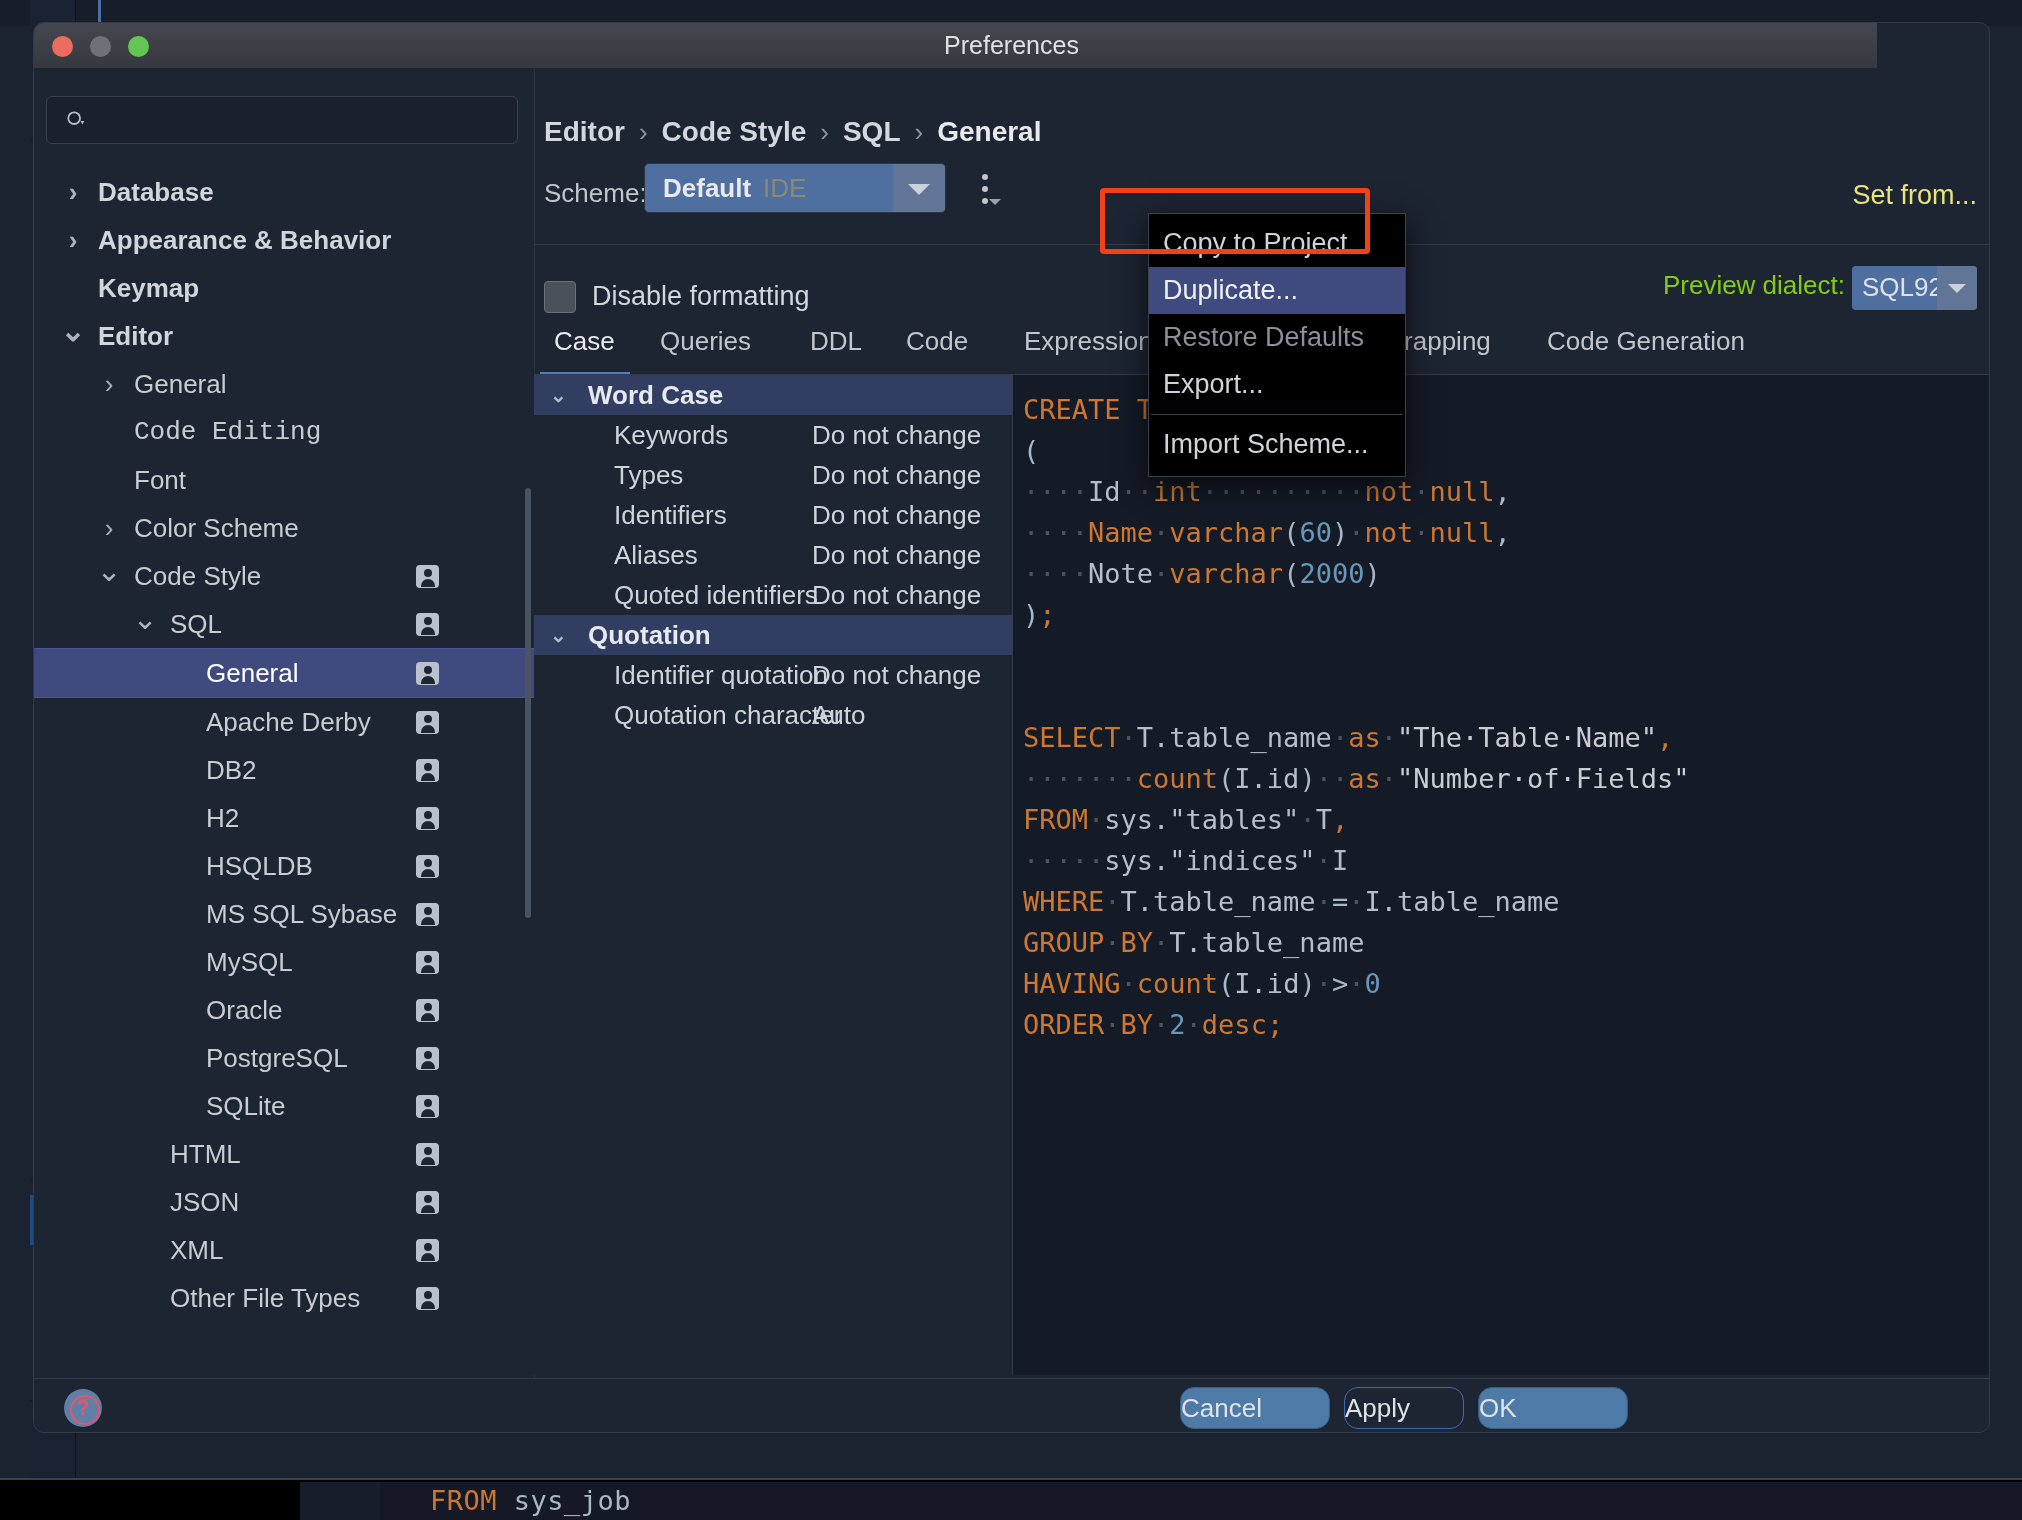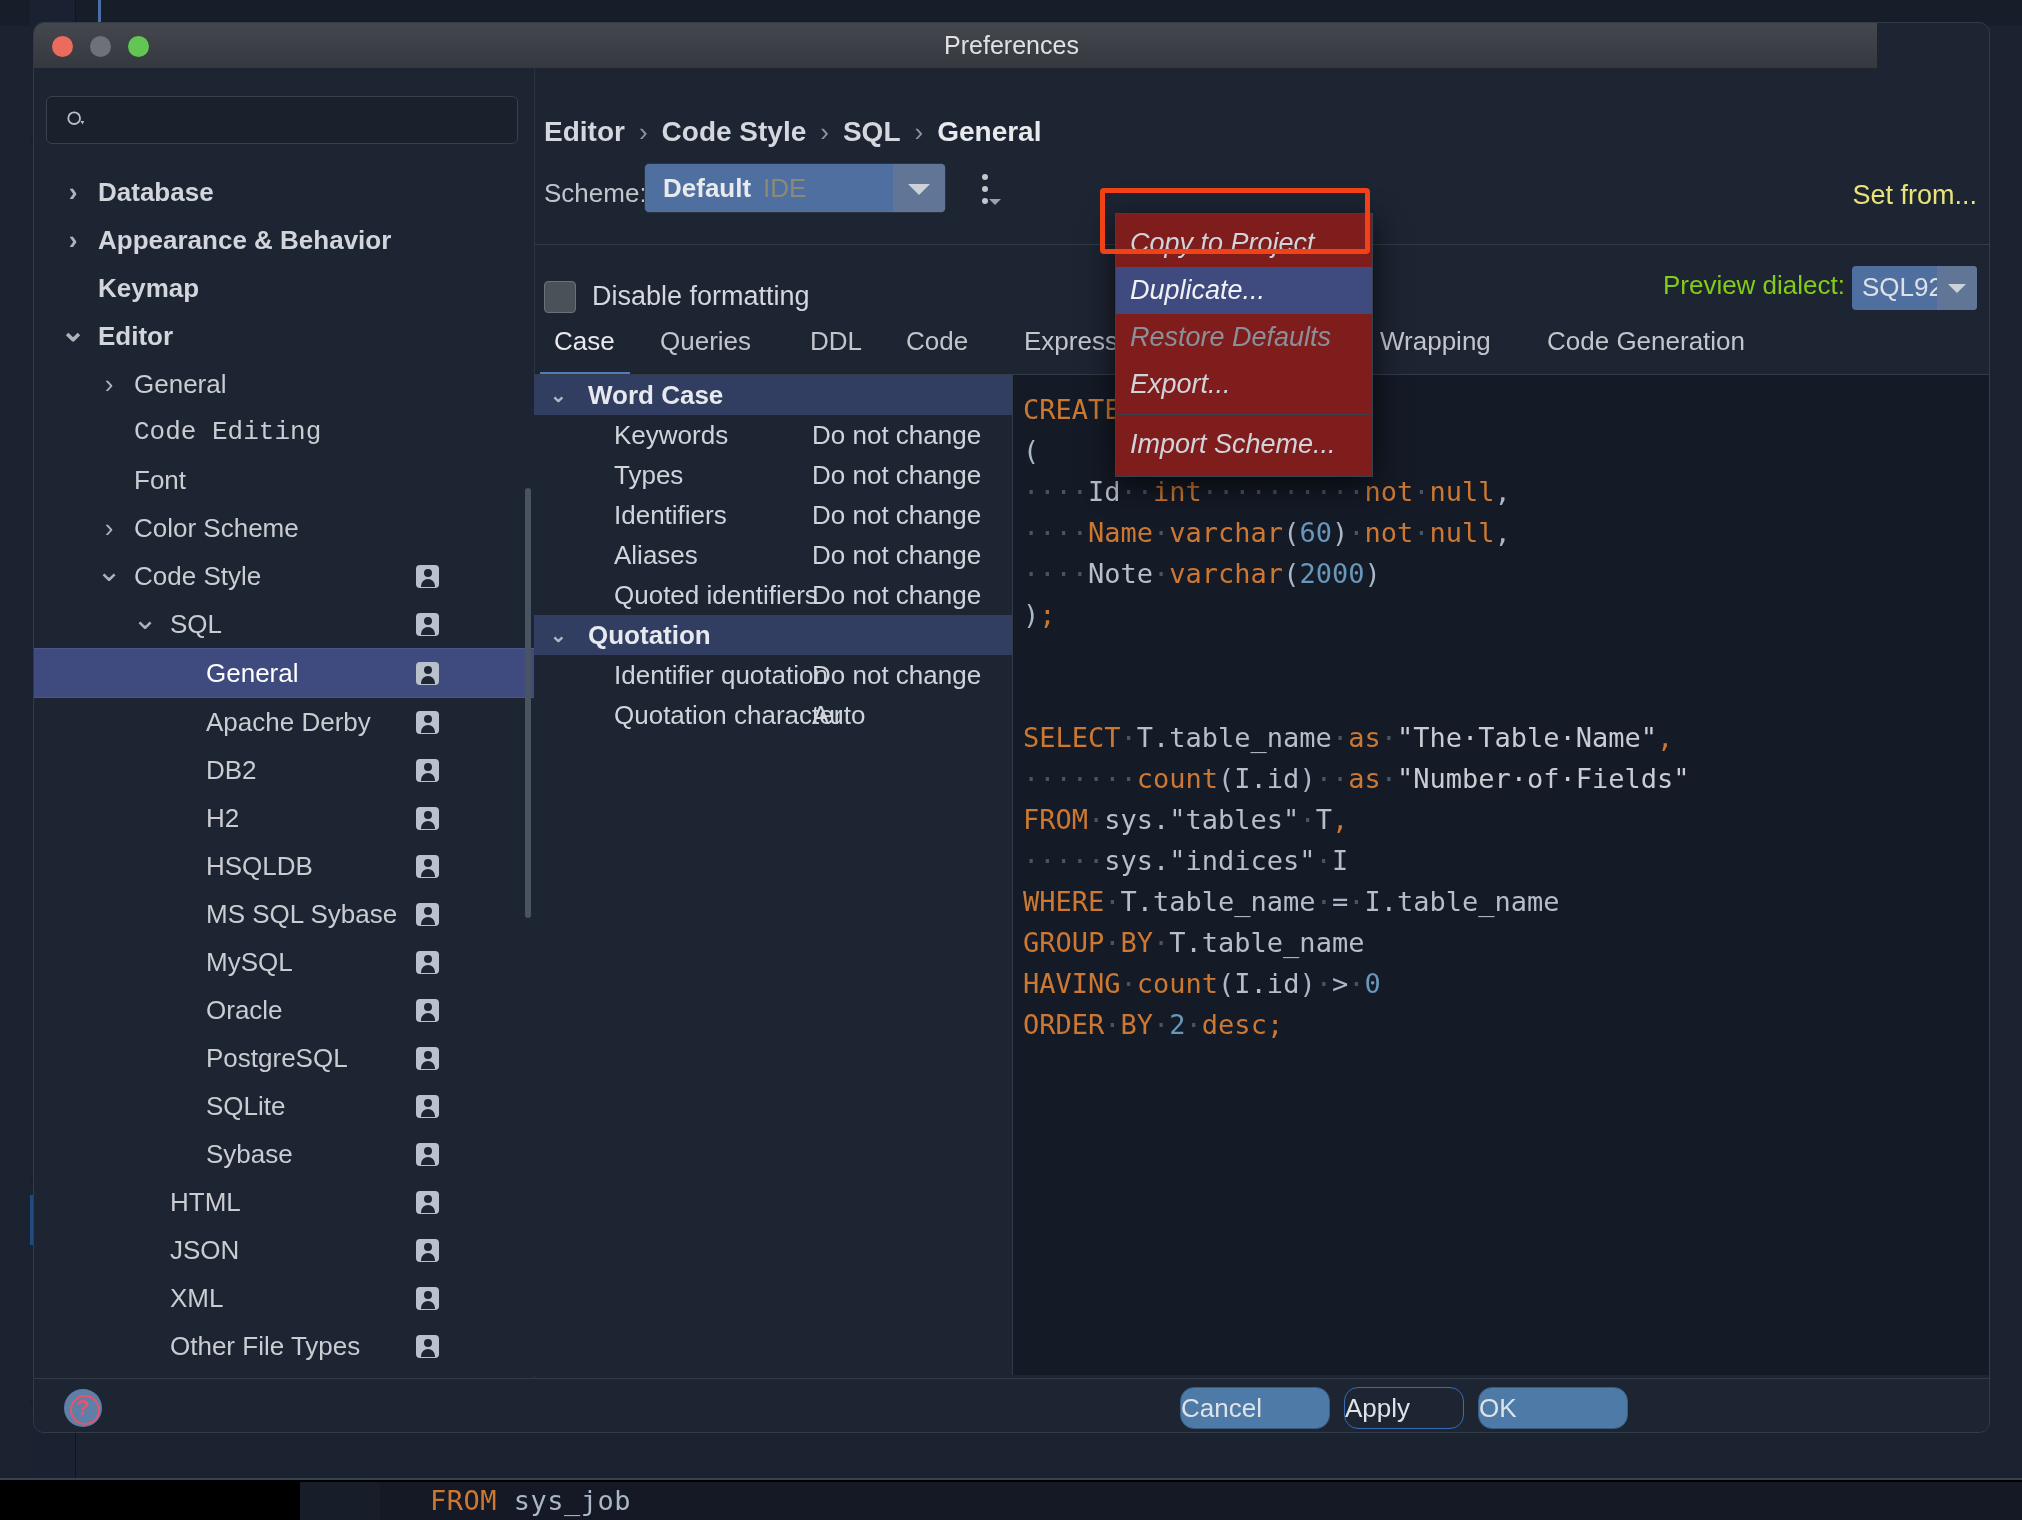--- a/index.html
+++ b/index.html
@@ -104,22 +104,22 @@
   
   .botbar{position:absolute;left:0;top:1355px;width:1955px;height:54px;background:#1d2432;border-top:1px solid #333b49;}
   .help{position:absolute;left:30px;top:10px;width:38px;height:38px;border-radius:50%;background:#5d7fa8;}
   .help .ring{position:absolute;left:6px;top:6px;width:26px;height:26px;border-radius:50%;border:2.5px solid #e8546a;}
   .help .qm{position:absolute;left:0;top:0;width:38px;height:38px;line-height:38px;text-align:center;color:#e8546a;font-size:22px;font-weight:bold;}
   .btn{position:absolute;top:8px;height:40px;border-radius:14px;font-size:26px;color:#dfe3e8;text-align:left;line-height:40px;}
   .btn.fill{background:#4e7aa8;border:1px solid #3a5c80;}
   .btn.outline{background:#1d2432;border:1px solid #3a6bb5;}
 
   
-  .menu{position:absolute;left:1081px;top:190px;width:256px;background:#7f1d1d;border:1px solid #39414f;
-        box-shadow:0 8px 28px rgba(0,0,0,.7);z-index:60;padding:6px 0 8px 0;font-style:italic;}
+  .menu{position:absolute;left:1114px;top:190px;width:256px;background:#000000;border:1px solid #39414f;
+        box-shadow:0 8px 28px rgba(0,0,0,.7);z-index:60;padding:6px 0 8px 0;}
   .mi{position:relative;height:47px;line-height:47px;padding-left:14px;font-size:27px;color:#d0d4da;white-space:nowrap;}
   .mi.disabled{color:#8a9099;}
   .mi.hl{background:#3f4a7e;color:#f0f2f5;}
   .msep{height:1px;background:#39414f;margin:6px 2px;}
   .hlbox{position:absolute;left:1100px;top:188px;width:260px;height:56px;border:5px solid #f14117;border-radius:4px;z-index:70;pointer-events:none;}
 </style>
 </head>
 <body>
 
 <div id="root">
@@ -265,27 +265,20 @@
             </span>
           </div>
           <div class="trow">
             <span class="tlabel" style="left: 172px;">SQLite</span>
             <span class="person">
               <i></i>
               <u></u>
             </span>
           </div>
           <div class="trow">
-            <span class="tlabel" style="left: 172px;">Sybase</span>
-            <span class="person">
-              <i></i>
-              <u></u>
-            </span>
-          </div>
-          <div class="trow">
             <span class="tlabel" style="left: 136px;">HTML</span>
             <span class="person">
               <i></i>
               <u></u>
             </span>
           </div>
           <div class="trow">
             <span class="tlabel" style="left: 136px;">JSON</span>
             <span class="person">
               <i></i>

